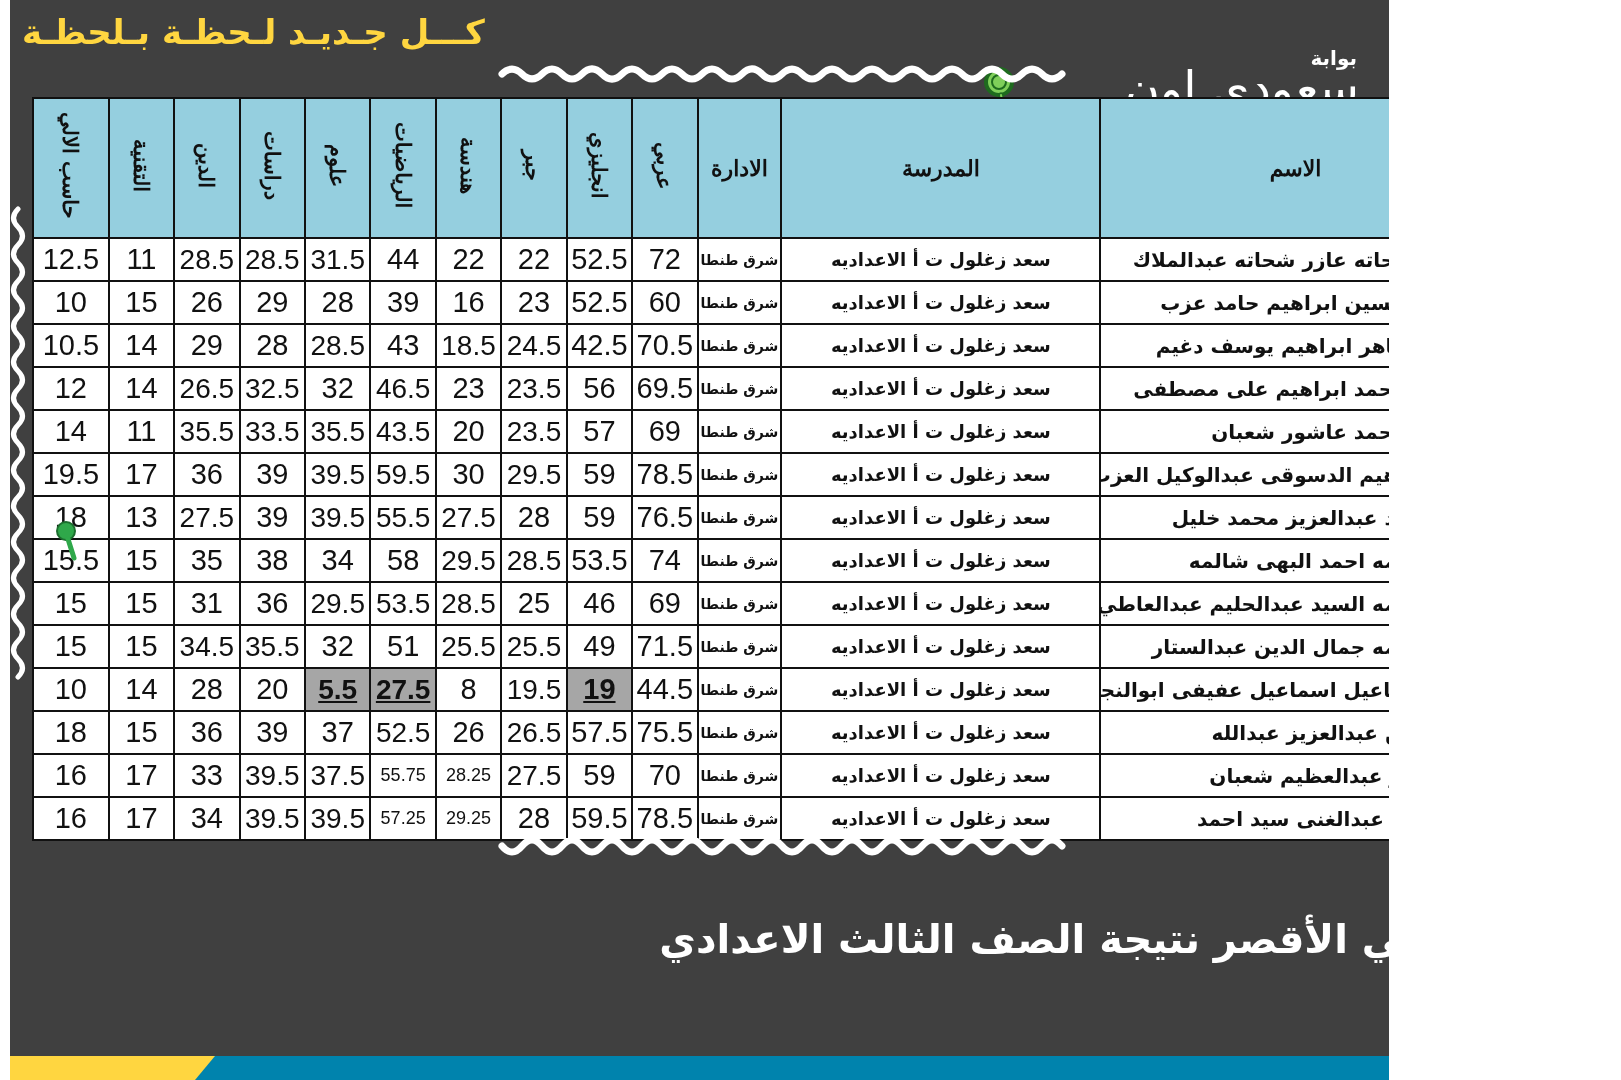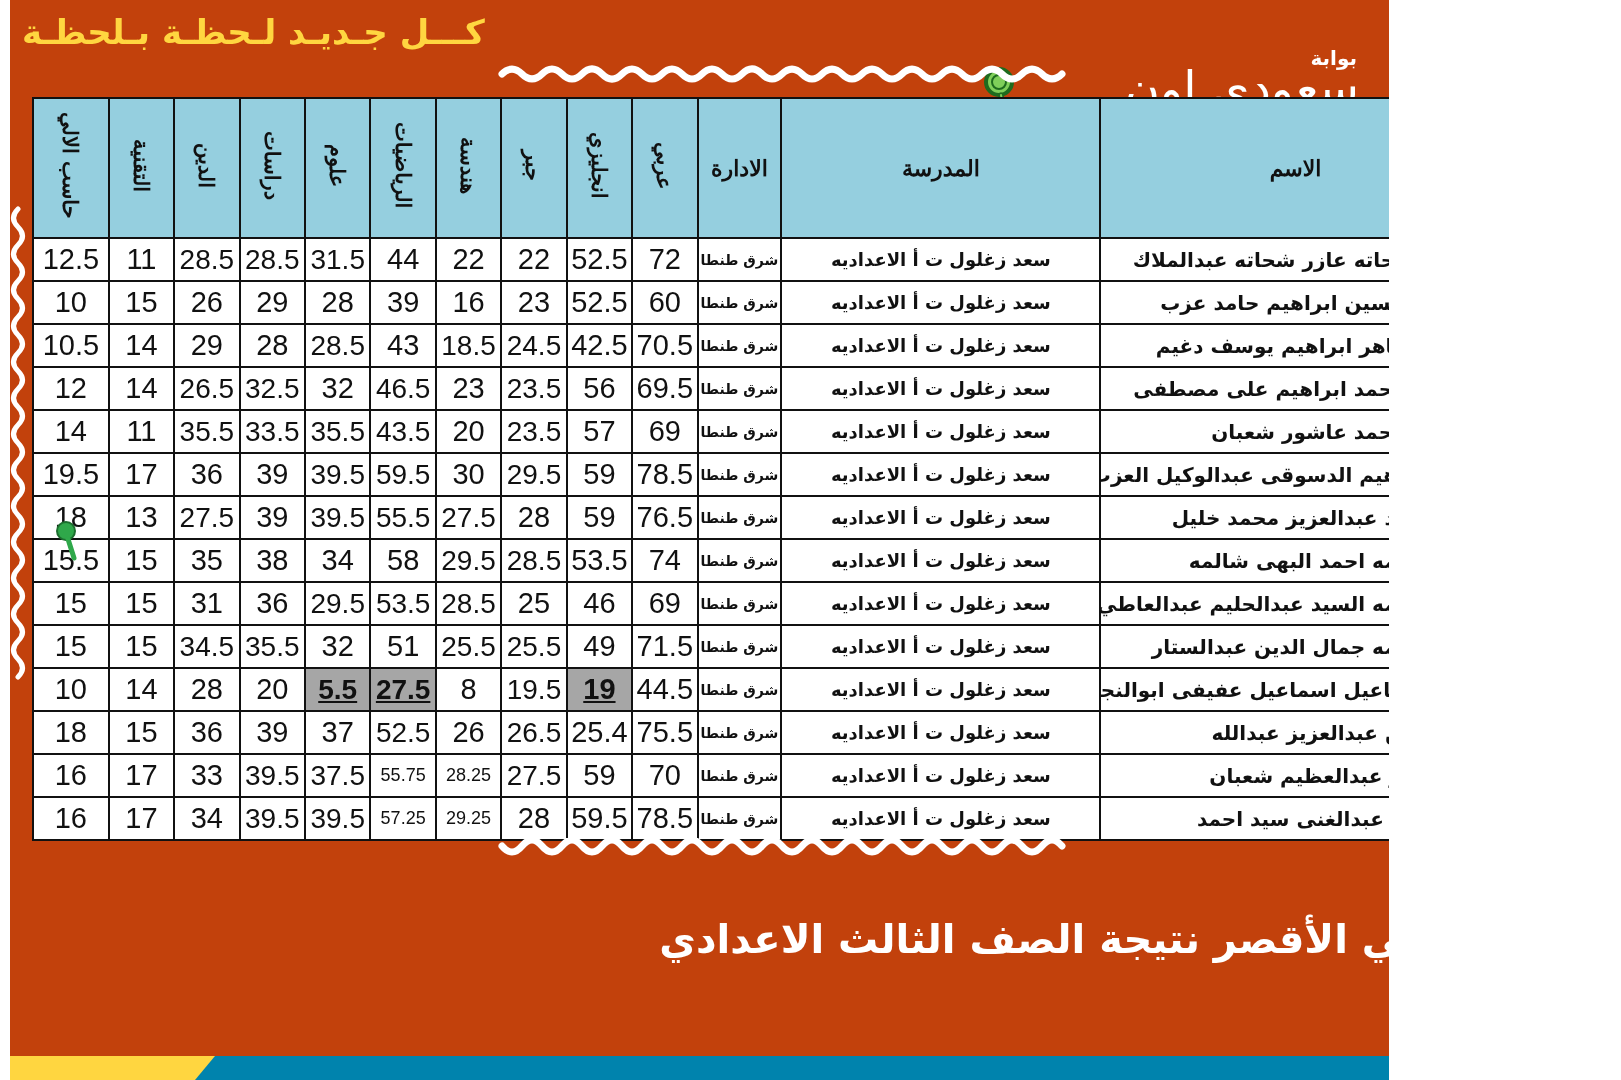--- a/index.html
+++ b/index.html
@@ -1,17 +1,17 @@
 <!DOCTYPE html>
 <html><head>
 <meta charset="utf-8">
 <style>
   html,body{margin:0;padding:0;}
   body{width:1621px;height:1080px;overflow:hidden;background:#ffffff;position:relative;font-family:"DejaVu Sans",sans-serif;}
-  .canvas{position:absolute;left:10px;top:0;width:1379px;height:1080px;background:#c2410c;overflow:hidden;}
+  .canvas{position:absolute;left:10px;top:0;width:1379px;height:1080px;background:#404040;overflow:hidden;}
   .slogan{position:absolute;left:12px;top:12px;color:#ffd640;font-weight:bold;font-size:34px;direction:rtl;letter-spacing:1px;font-family:"DejaVu Sans",sans-serif;}
   .logo{position:absolute;right:30px;top:6px;height:80px;width:380px;direction:rtl;margin-top:36px;}
   .logo-small{position:absolute;right:2px;top:4px;color:#fff;font-size:20px;font-weight:bold;}
   .logo-main{position:absolute;right:0;top:18px;color:#fff;font-size:48px;font-weight:normal;letter-spacing:1px;}
   .logo-pin{position:absolute;left:0;top:22px;width:46px;height:60px;}
   .wave{position:absolute;}
   table.res{position:absolute;left:22px;top:97px;width:1558px;border-collapse:collapse;table-layout:fixed;direction:rtl;}
   table.res th,table.res td{border:2.5px solid #111;padding:0;text-align:center;overflow:hidden;white-space:nowrap;}
   table.res th{background:#95cfdf;height:138px;font-family:"DejaVu Serif",serif;font-weight:bold;font-size:22px;color:#111;}
   table.res th .vt{display:inline-block;writing-mode:vertical-rl;font-size:21px;line-height:1;}
@@ -268,21 +268,21 @@
           <td>28</td>
           <td>14</td>
           <td>10</td>
         </tr>
         <tr>
           <td class="seat">12</td>
           <td class="name">احمد ايمن عبدالعزيز عبدالله</td>
           <td class="school">سعد زغلول ت أ الاعداديه</td>
           <td class="admin">شرق طنطا</td>
           <td>75.5</td>
-          <td>25.4</td>
+          <td>57.5</td>
           <td class="small">26.5</td>
           <td>26</td>
           <td class="small">52.5</td>
           <td>37</td>
           <td>39</td>
           <td>36</td>
           <td>15</td>
           <td>18</td>
         </tr>
         <tr>

